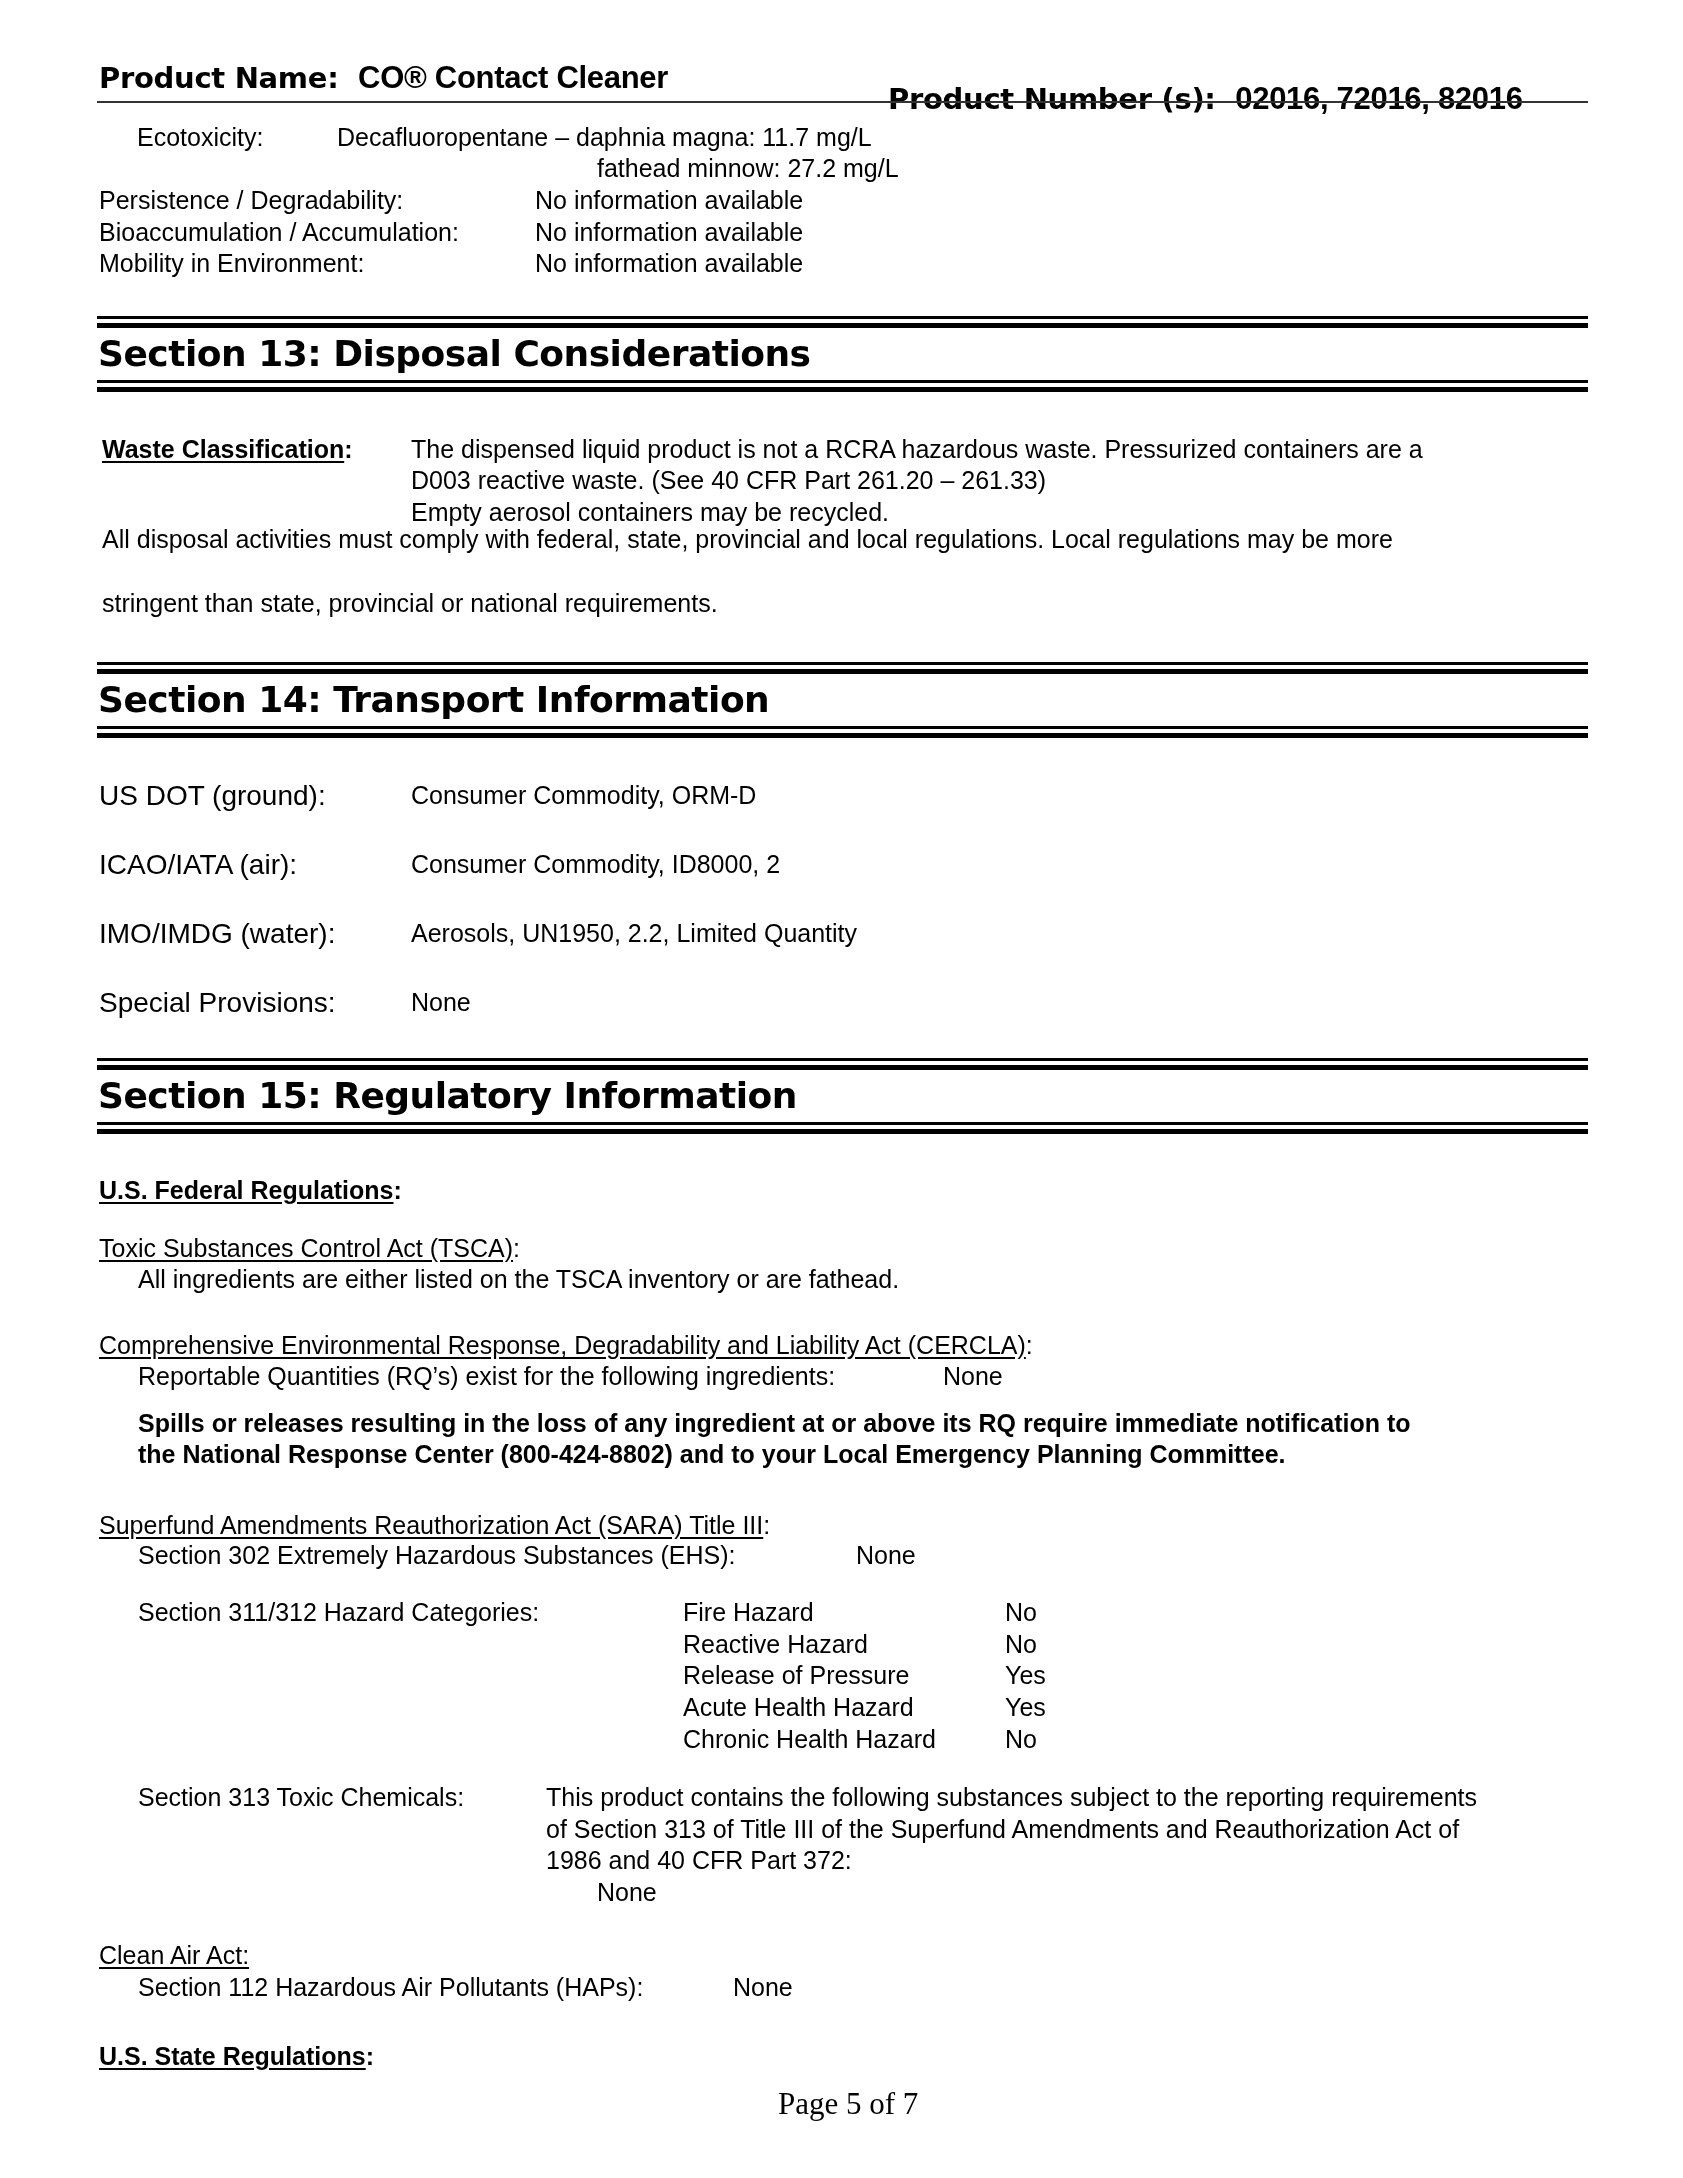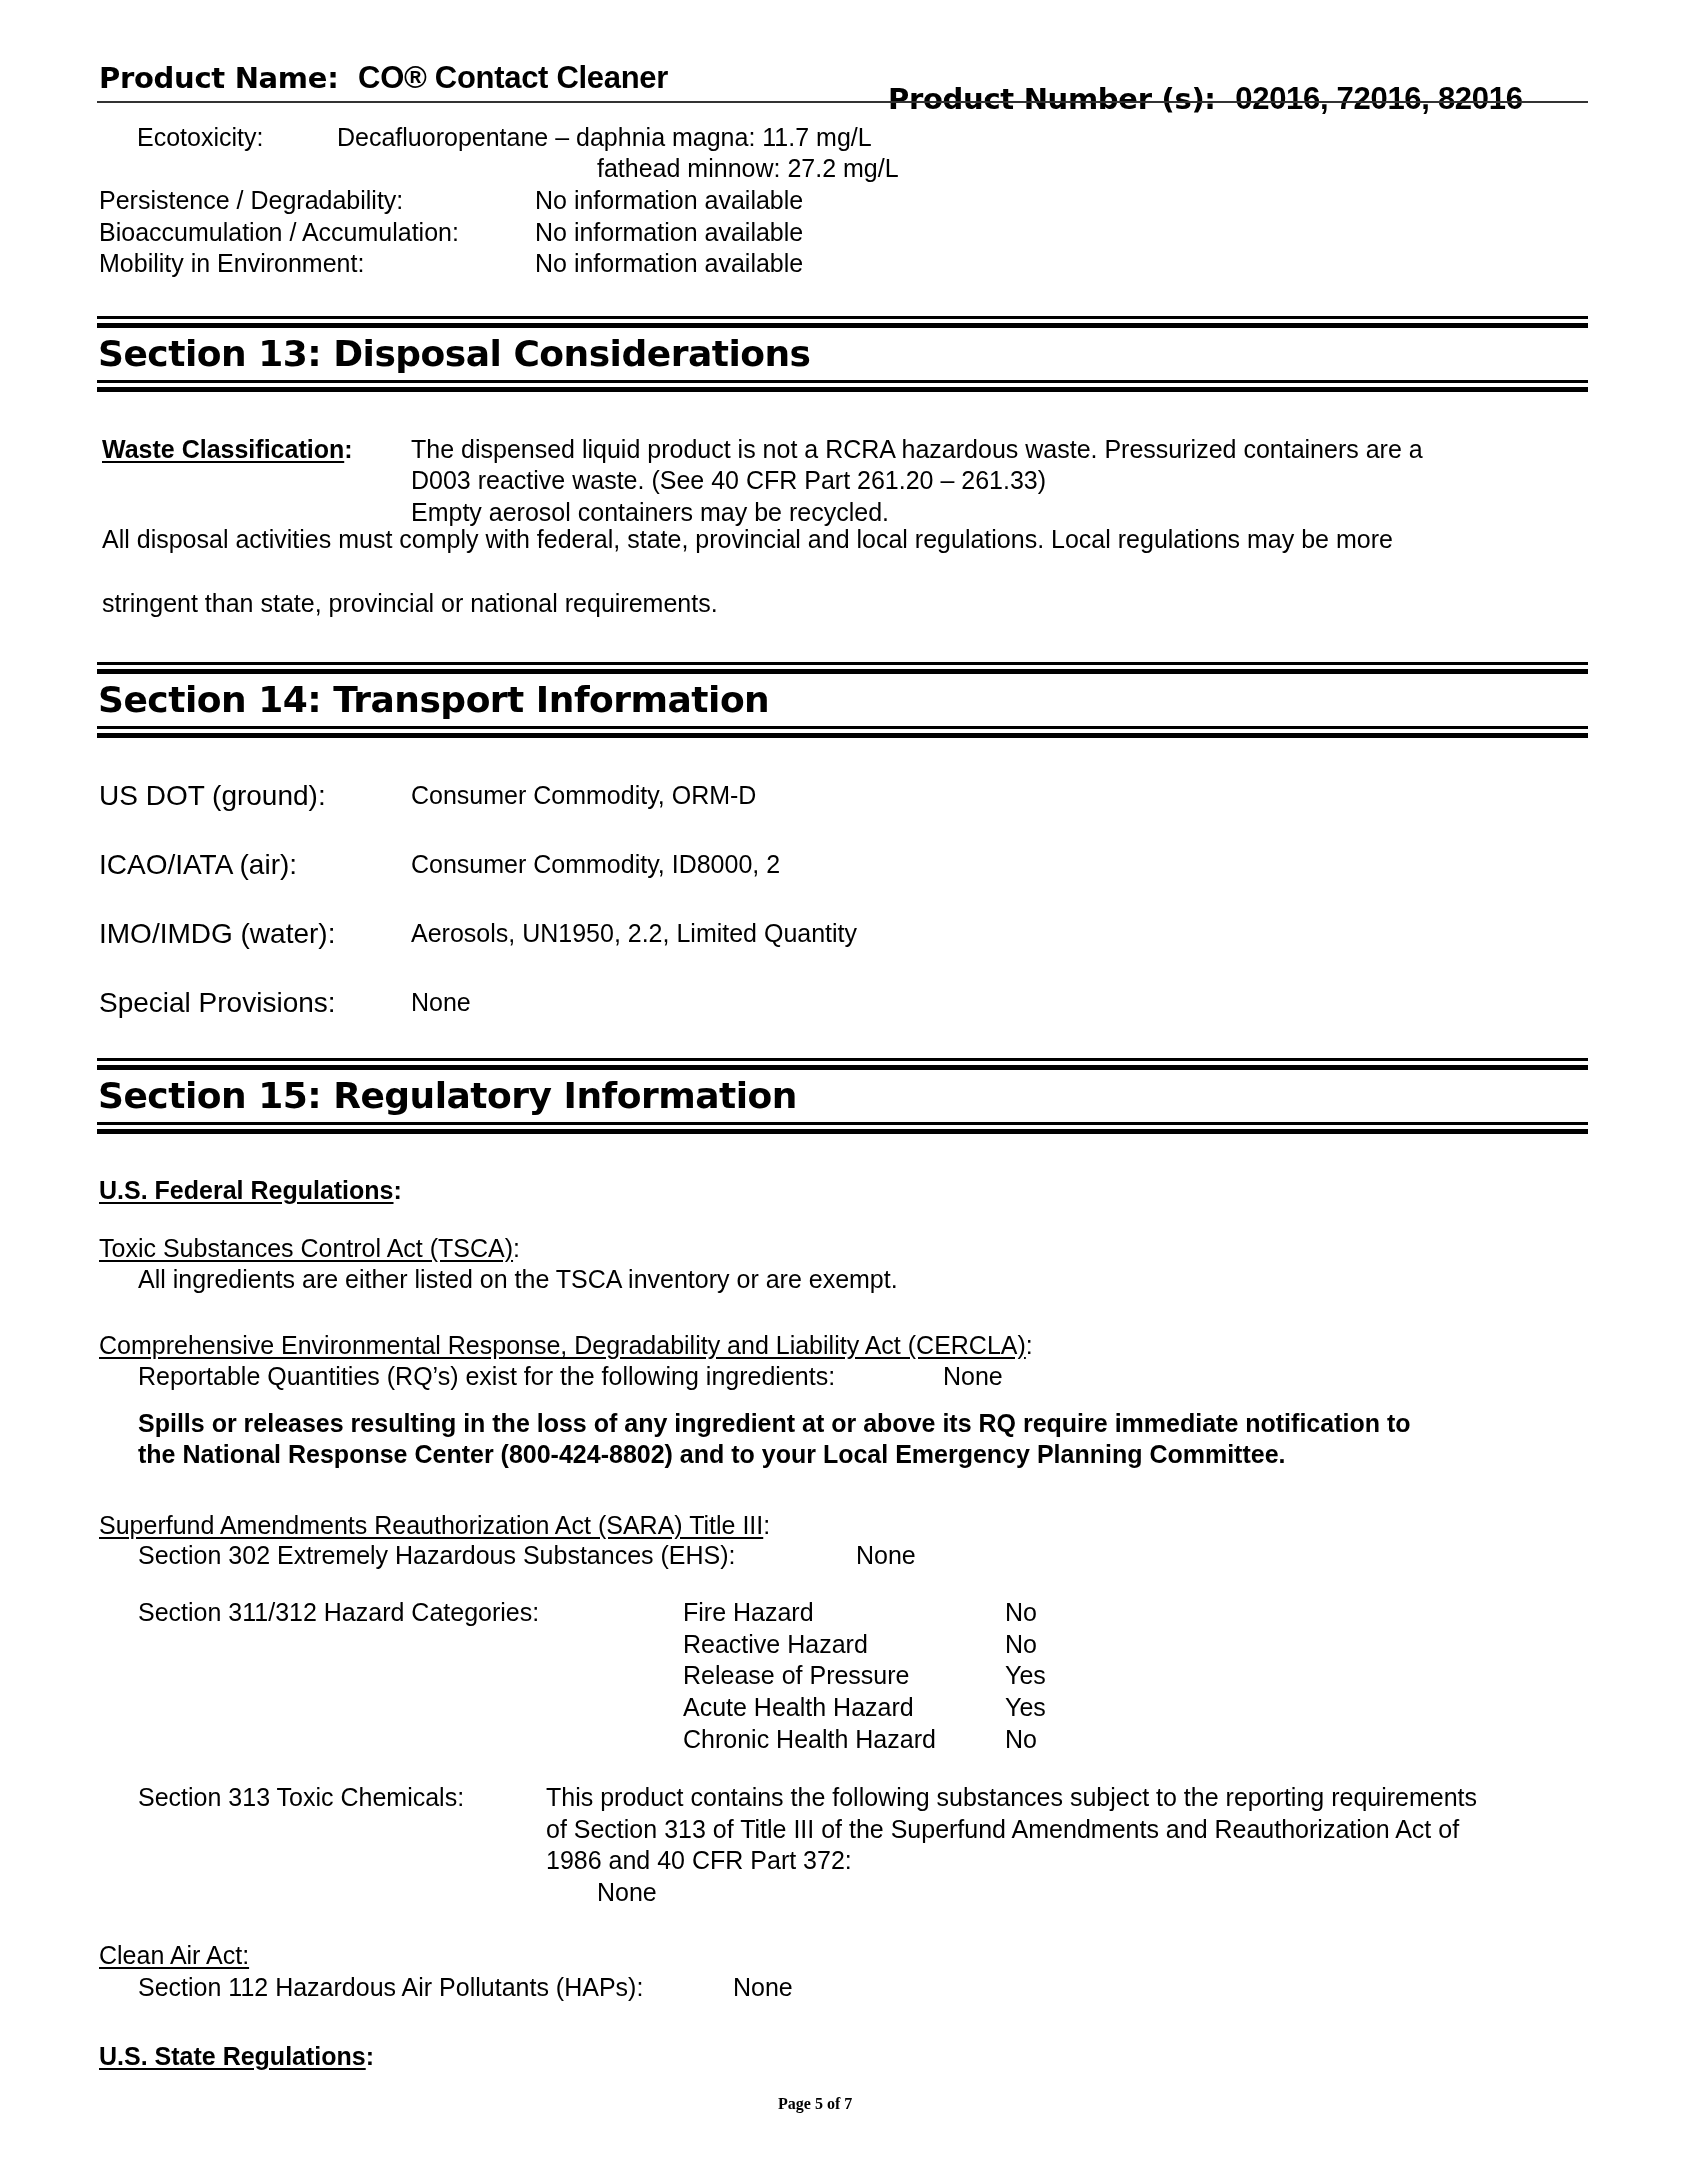--- a/index.html
+++ b/index.html
@@ -5,21 +5,21 @@
   html, body { margin:0; padding:0; background:#ffffff; }
   body { width:1683px; height:2178px; position:relative; overflow:hidden; color:#000; }
   .t { position:absolute; white-space:nowrap; font-family:"Liberation Sans", sans-serif; font-size:25px; line-height:30px; }
   .hdr { position:absolute; white-space:nowrap; font-family:"DejaVu Sans", sans-serif; font-weight:bold; font-size:29px; line-height:34px; letter-spacing:-0.3px; }
   .hdr .v { font-family:"Liberation Sans", sans-serif; font-size:31px; }
   .sect { position:absolute; white-space:nowrap; font-family:"DejaVu Sans", sans-serif; font-weight:bold; font-size:36px; line-height:42px; letter-spacing:-0.5px; }
   .rule { position:absolute; left:97px; width:1491px; background:#000; }
   .big { font-size:28px; line-height:32px; }
   .u { text-decoration:underline; text-underline-offset:3px; }
   .b { font-weight:bold; }
-  .foot { position:absolute; white-space:nowrap; font-family:"Liberation Serif", serif; font-size:16px; line-height:30px;font-weight:bold; }
+  .foot { position:absolute; white-space:nowrap; font-family:"Liberation Serif", serif; font-size:31px; line-height:30px; }
 </style>
 </head>
 <body>
 
 <div class="hdr" style="left:99px; top:61px;">
   <span>Product Name:</span>&nbsp;
   <span class="v" style="font-weight:bold;">CO® Contact Cleaner</span>
 </div>
 <div class="hdr" style="left:888px; top:61px;margin-top:21px;">
   <span>Product Number (s):</span>&nbsp;
@@ -67,21 +67,21 @@
 
 <div class="rule" style="top:1058px; height:3px;"></div>
 <div class="rule" style="top:1065px; height:5px;"></div>
 <div class="sect" style="left:98px; top:1075px;">Section 15: Regulatory Information</div>
 <div class="rule" style="top:1122px; height:3px;"></div>
 <div class="rule" style="top:1129px; height:5px;"></div>
 
 <div class="t b" style="left:99px; top:1175px;"><span class="u">U.S. Federal Regulations</span><span>:</span></div>
 
 <div class="t" style="left:99px; top:1233px;"><span class="u">Toxic Substances Control Act (TSCA)</span><span>:</span></div>
-<div class="t" style="left:138px; top:1264px;">All ingredients are either listed on the TSCA inventory or are exempt.</div>
+<div class="t" style="left:138px; top:1264px;">All ingredients are either listed on the TSCA inventory or are fathead.</div>
 
 <div class="t" style="left:99px; top:1330px;"><span class="u">Comprehensive Environmental Response, Degradability and Liability Act (CERCLA)</span><span>:</span></div>
 <div class="t" style="left:138px; top:1361px;">Reportable Quantities (RQ’s) exist for the following ingredients:</div>
 <div class="t" style="left:943px; top:1361px;">None</div>
 
 <div class="t b" style="left:138px; top:1408px;">Spills or releases resulting in the loss of any ingredient at or above its RQ require immediate notification to</div>
 <div class="t b" style="left:138px; top:1439px;">the National Response Center (800-424-8802) and to your Local Emergency Planning Committee.</div>
 
 <div class="t" style="left:99px; top:1510px;"><span class="u">Superfund Amendments Reauthorization Act (SARA) Title III</span><span>:</span></div>
 <div class="t" style="left:138px; top:1540px;">Section 302 Extremely Hazardous Substances (EHS):</div>

